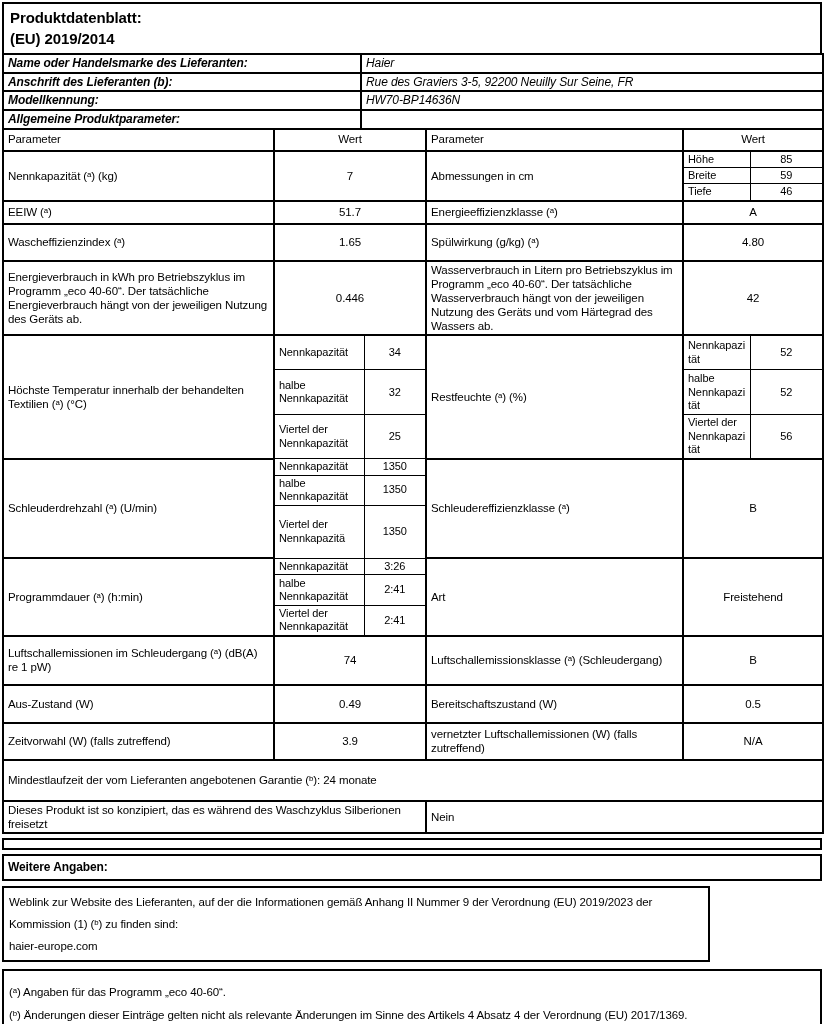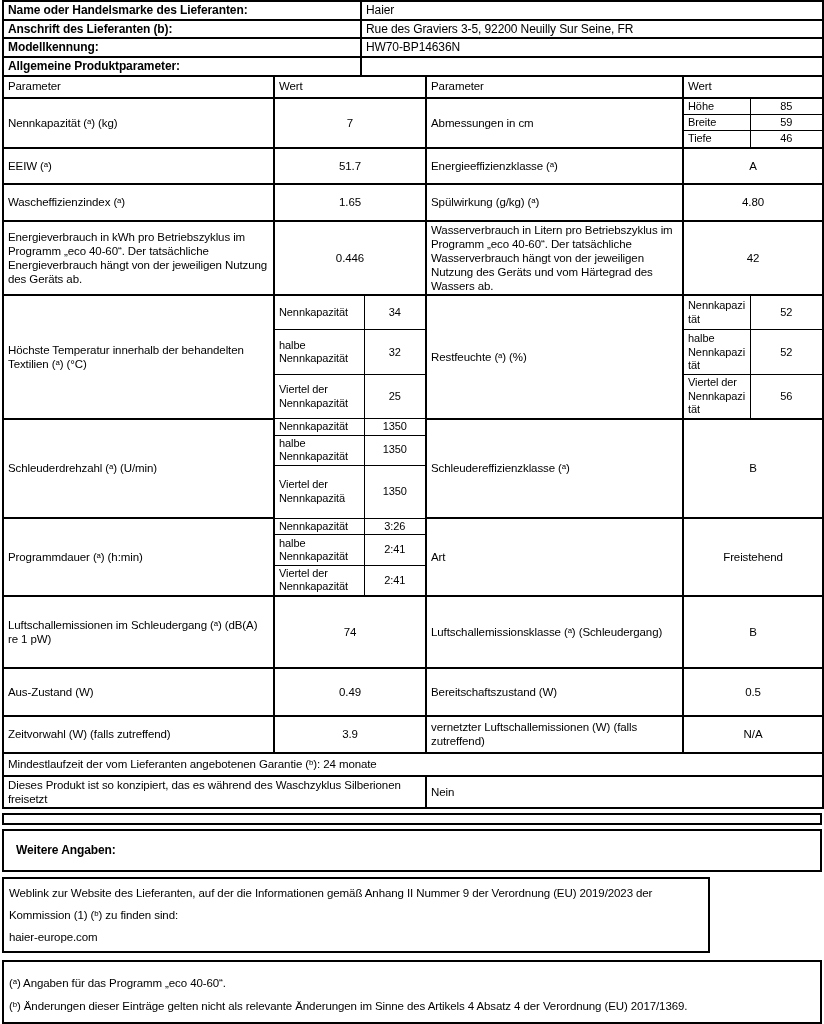--- a/index.html
+++ b/index.html
@@ -6,44 +6,48 @@
   html, body { margin:0; padding:0; background:#fff; color:#000; }
   body { width:824px; font-family:"Liberation Sans","DejaVu Sans",sans-serif; letter-spacing:-0.1px; }
   .page { width:824px; padding:2px; }
 
   .title-box { width:820px; border:2px solid #000; padding:3px 6px 4px; }
   .title-box div { font-weight:bold; font-size:15px; line-height:21px; }
 
   table { border-collapse:collapse; width:820px; table-layout:fixed; border:2px solid #000; }
   td { border:2px solid #000; font-size:11.5px; line-height:1.22; padding:1px 4px; vertical-align:middle; overflow:hidden; }
 
-  .supplier { margin-top:-2px; }
+  .supplier { margin-top:-2px;font-style:italic; }
   .supplier td { height:14px; font-size:12px; }
   .supplier td.lbl { font-weight:bold; }
 
   .main { margin-top:-2px; }
   .main td.p { text-align:left; }
   .main td.val { text-align:center; }
   .main td.sub { border-width:1px; font-size:11px; word-break:break-word; }
   .main td.subval { border-width:1px; font-size:11px; text-align:center; }
-  .main td.hdrw { }
+  .main td.hdrw { text-align:center; }
   .main td.full { text-align:left; }
 
   .spacer-box { width:820px; border:2px solid #000; height:12px; margin-top:4px; }
-  .heading-box { width:820px; border:2px solid #000; margin-top:4px; padding:12px; font-weight:bold; font-size:12px; line-height:15px; }
+  .heading-box { width:820px; border:2px solid #000; margin-top:4px; padding:4px; font-weight:bold; font-size:12px; line-height:15px; }
   .weblink-box { width:708px; border:2px solid #000; margin-top:5px; padding:3px 5px; font-size:11.5px; }
   .weblink-box div { line-height:22px; }
   .footnotes-box { width:820px; border:2px solid #000; margin-top:7px; padding:10px 5px 4px; font-size:11.5px; }
   .footnotes-box div { line-height:23px; }
 </style>
 </head>
 <body>
 
 <div class="page">
 
+  <div class="title-box">
+    <div>Produktdatenblatt:</div>
+    <div>(EU) 2019/2014</div>
+  </div>
 
   <table class="supplier">
     <colgroup>
         <col style="width:358px">
         <col style="width:462px">
       </colgroup>
     <tbody>
         <tr>
       <td class="lbl">Name oder Handelsmarke des Lieferanten:</td>
       <td>Haier</td>
@@ -90,21 +94,21 @@
     </tr>
     <tr style="height:15px">
       <td class="sub">Breite</td>
       <td class="subval">59</td>
     </tr>
     <tr style="height:16px">
       <td class="sub">Tiefe</td>
       <td class="subval">46</td>
     </tr>
 
-    <tr style="height:36px">
+    <tr style="height:23px">
       <td class="p">EEIW (ᵃ)</td>
       <td class="val" colspan="2">51.7</td>
       <td class="p">Energieeffizienzklasse (ᵃ)</td>
       <td class="val" colspan="2">A</td>
     </tr>
 
     <tr style="height:37px">
       <td class="p">Wascheffizienzindex (ᵃ)</td>
       <td class="val" colspan="2">1.65</td>
       <td class="p">Spülwirkung (g/kg) (ᵃ)</td>
@@ -164,42 +168,42 @@
     </tr>
     <tr style="height:31px">
       <td class="sub">halbe Nennkapazität</td>
       <td class="subval">2:41</td>
     </tr>
     <tr style="height:29px">
       <td class="sub">Viertel der Nennkapazität</td>
       <td class="subval">2:41</td>
     </tr>
 
-    <tr style="height:72px">
+    <tr style="height:49px">
       <td class="p">Luftschallemissionen im Schleudergang (ᵃ) (dB(A) re 1 pW)</td>
       <td class="val" colspan="2">74</td>
       <td class="p">Luftschallemissionsklasse (ᵃ) (Schleudergang)</td>
       <td class="val" colspan="2">B</td>
     </tr>
 
-    <tr style="height:48px">
+    <tr style="height:38px">
       <td class="p">Aus-Zustand (W)</td>
       <td class="val" colspan="2">0.49</td>
       <td class="p">Bereitschaftszustand (W)</td>
       <td class="val" colspan="2">0.5</td>
     </tr>
 
     <tr style="height:37px">
       <td class="p">Zeitvorwahl (W) (falls zutreffend)</td>
       <td class="val" colspan="2">3.9</td>
       <td class="p">vernetzter Luftschallemissionen (W) (falls zutreffend)</td>
       <td class="val" colspan="2">N/A</td>
     </tr>
 
-    <tr style="height:23px">
+    <tr style="height:41px">
       <td class="full" colspan="6">Mindestlaufzeit der vom Lieferanten angebotenen Garantie (ᵇ): 24 monate</td>
     </tr>
 
     <tr style="height:26px">
       <td class="p" colspan="3">Dieses Produkt ist so konzipiert, das es während des Waschzyklus Silberionen freisetzt</td>
       <td class="p" colspan="3">Nein</td>
     </tr>
   </tbody>
     </table>
 

